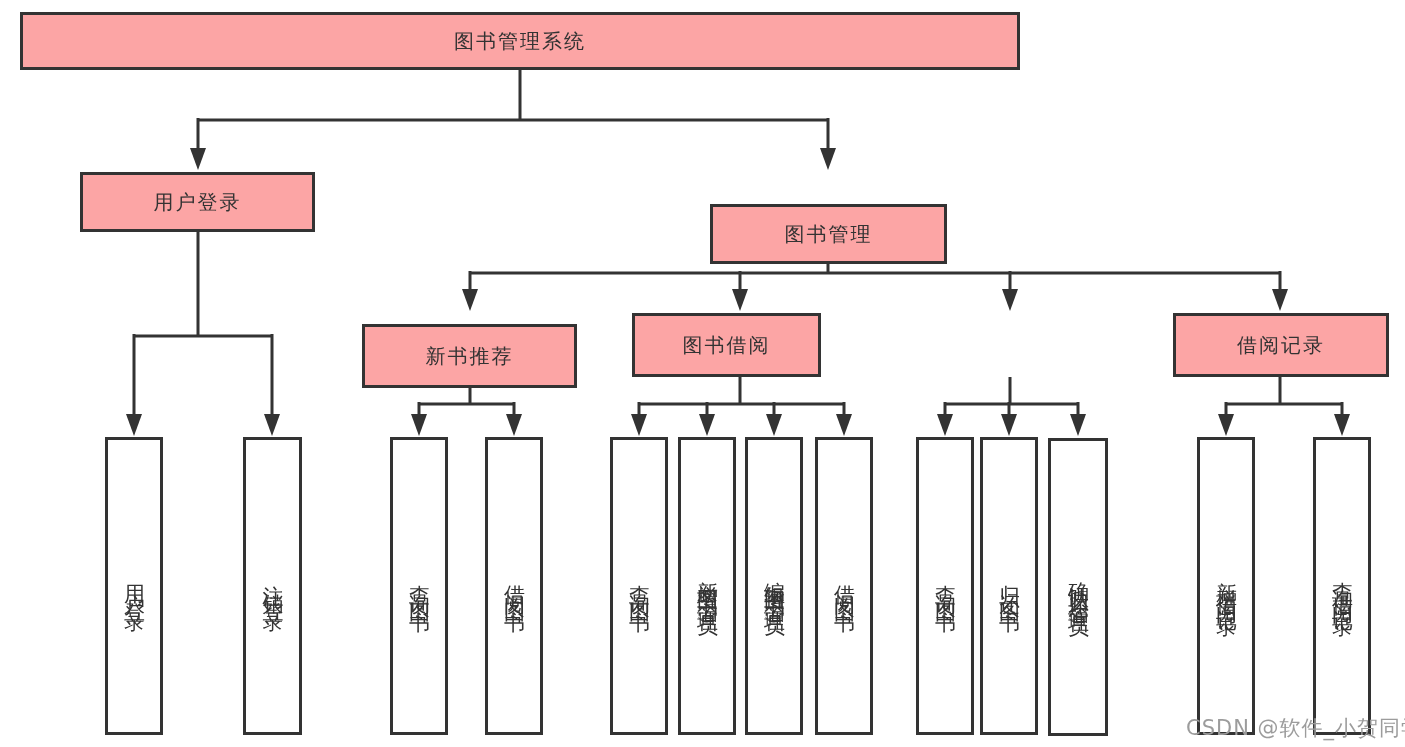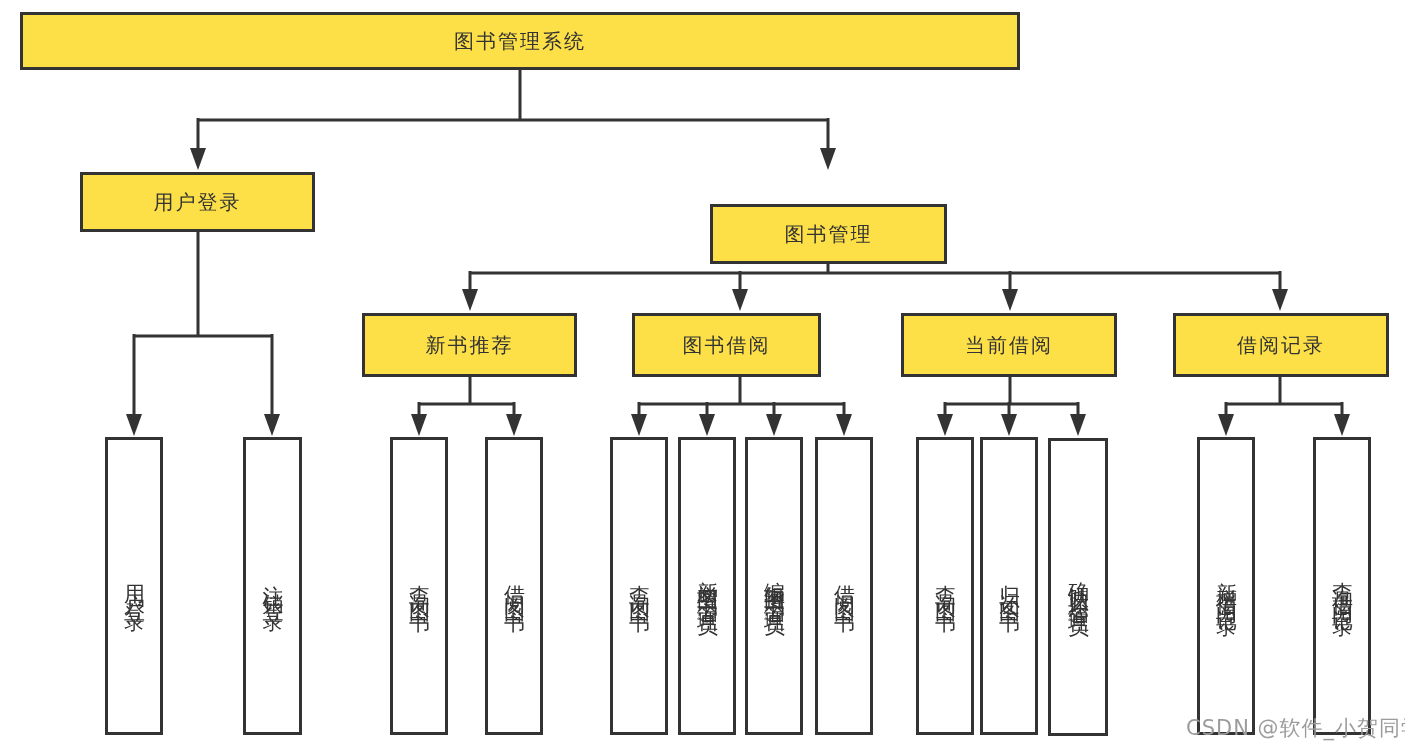--- a/index.html
+++ b/index.html
@@ -2,21 +2,21 @@
 <html><head>
 <meta charset="utf-8">
 <style>
   html,body{margin:0;padding:0;background:#ffffff;}
   .canvas{
     position:relative;width:1405px;height:747px;background:#ffffff;overflow:hidden;
     font-family:"DejaVu Sans","Liberation Sans",sans-serif;color:#333333;
   }
   .connectors{position:absolute;left:0;top:0;width:1405px;height:747px;}
   .node{
-    position:absolute;box-sizing:border-box;border:3px solid #333333;background:#fde047;
+    position:absolute;box-sizing:border-box;border:3px solid #333333;background:#fca5a5;
     display:flex;align-items:center;justify-content:center;text-align:center;
   }
   .node .lbl{font-size:20px;letter-spacing:2px;color:#333333;white-space:nowrap;}
   .leaf{
     position:absolute;box-sizing:border-box;border:3px solid #333333;background:#ffffff;
     display:flex;align-items:center;justify-content:center;
   }
   .leaf .vlbl{
     writing-mode:vertical-rl;text-orientation:mixed;
     font-size:21px;letter-spacing:9px;color:#333333;line-height:1;
@@ -75,28 +75,25 @@
     <span class="lbl">图书管理系统</span>
   </div>
 
   <div class="node" style="left:80px;top:172px;width:235px;height:60px;">
     <span class="lbl">用户登录</span>
   </div>
   <div class="node" style="left:710px;top:172px;width:237px;height:60px;margin-top:32px;">
     <span class="lbl">图书管理</span>
   </div>
 
-  <div class="node" style="left:362px;top:313px;width:215px;height:64px;">
+  <div class="node" style="left:362px;top:324px;width:215px;height:64px;">
     <span class="lbl">新书推荐</span>
   </div>
   <div class="node" style="left:632px;top:313px;width:189px;height:64px;">
     <span class="lbl">图书借阅</span>
-  </div>
-  <div class="node" style="left:901px;top:313px;width:216px;height:64px;">
-    <span class="lbl">当前借阅</span>
   </div>
   <div class="node" style="left:1173px;top:313px;width:216px;height:64px;">
     <span class="lbl">借阅记录</span>
   </div>
 
   <div class="leaf" style="left:105px;top:437px;width:58px;height:298px;">
     <span class="vlbl">用户登录</span>
   </div>
   <div class="leaf" style="left:243px;top:437px;width:59px;height:298px;">
     <span class="vlbl">注销登录</span>

